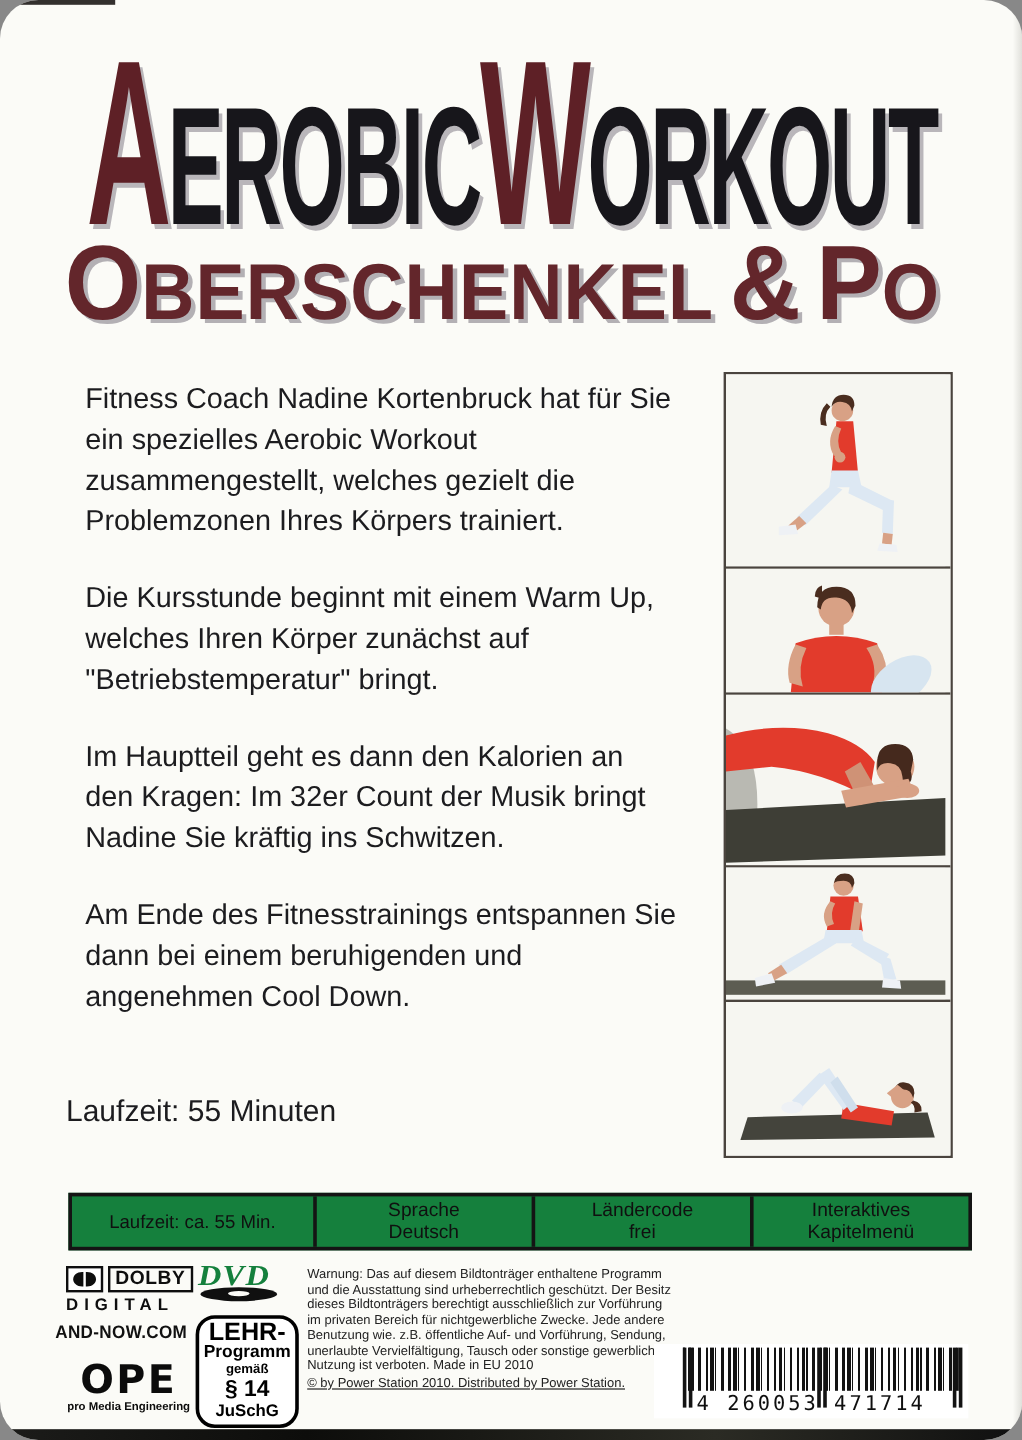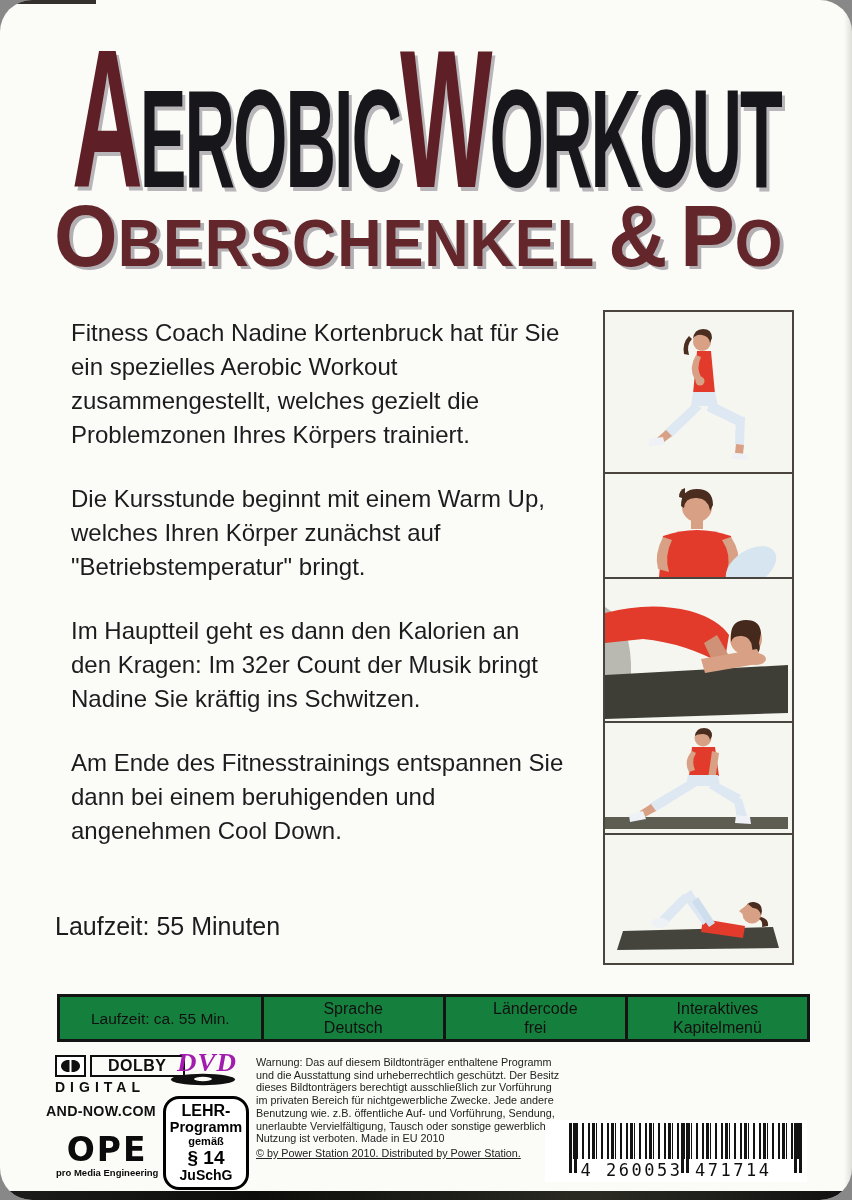--- a/index.html
+++ b/index.html
@@ -50,32 +50,32 @@
   .spec-table{position:absolute;left:57px;top:994px;width:753px;height:48px;
     display:flex;border:3px solid #141414;background:#15803d;box-sizing:border-box;}
   .spec-cell{flex:1;border-left:3px solid #141414;display:flex;flex-direction:column;
     justify-content:center;align-items:center;font-size:16px;line-height:19px;color:#101010;}
   .spec-cell:first-child{border-left:none;flex:1.12;font-size:15.5px;}
 
   
   .dolby{position:absolute;left:55px;top:1055px;color:#0e0e0e;}
   .dolby-row{display:flex;align-items:stretch;}
   .dd-box{border:2px solid #0e0e0e;display:flex;align-items:center;padding:0 2px;background:#fff;}
-  .dolby-word{border:2px solid #0e0e0e;font-weight:bold;font-size:16px;padding:0 16px;
+  .dolby-word{border:2px solid #0e0e0e;font-weight:bold;font-size:16px;padding:0 4px;
     margin-left:4px;display:flex;align-items:center;letter-spacing:0.5px;}
   .dolby-digital{font-weight:bold;font-size:14px;letter-spacing:5px;margin-top:2px;}
 
-  .dvd-logo{position:absolute;left:165px;top:1050px;width:72px;text-align:right;color:#a21caf;}
+  .dvd-logo{position:absolute;left:165px;top:1050px;width:72px;text-align:left;color:#15803d;}
   .dvd-text{font-family:"Liberation Serif",serif;font-weight:bold;font-style:italic;
     font-size:27px;letter-spacing:1px;line-height:1;margin-bottom:-5px;transform:scaleY(0.9);}
   .andnow{position:absolute;left:46px;top:1102px;font-size:15px;font-weight:bold;
     letter-spacing:0.3px;color:#111;transform:scaleX(0.95);transform-origin:left;}
   .lehr{position:absolute;left:163px;top:1096px;width:80px;border:3px solid #000;
     border-radius:16px;background:#fff;text-align:center;padding:3px 0 4px 0;color:#000;}
-  .lehr-1{font-size:16px;font-weight:bold;line-height:18px;}
+  .lehr-1{font-size:21px;font-weight:bold;line-height:18px;}
   .lehr-2{font-size:14.5px;font-weight:bold;line-height:15px;}
   .lehr-3{font-size:11px;font-weight:bold;line-height:12px;}
   .lehr-4{font-size:19px;font-weight:bold;line-height:21px;}
   .lehr-5{font-size:14px;font-weight:bold;line-height:15px;}
   .ope{position:absolute;left:56px;top:1134px;text-align:center;color:#0b0b0b;}
   .ope-name{font-family:"DejaVu Sans",sans-serif;font-size:33px;font-weight:bold;
     letter-spacing:2px;line-height:32px;}
   .ope-sub{font-size:9.5px;font-weight:bold;margin-top:1px;}
 
   .warning{position:absolute;left:256px;top:1056px;width:306px;font-size:10.8px;

